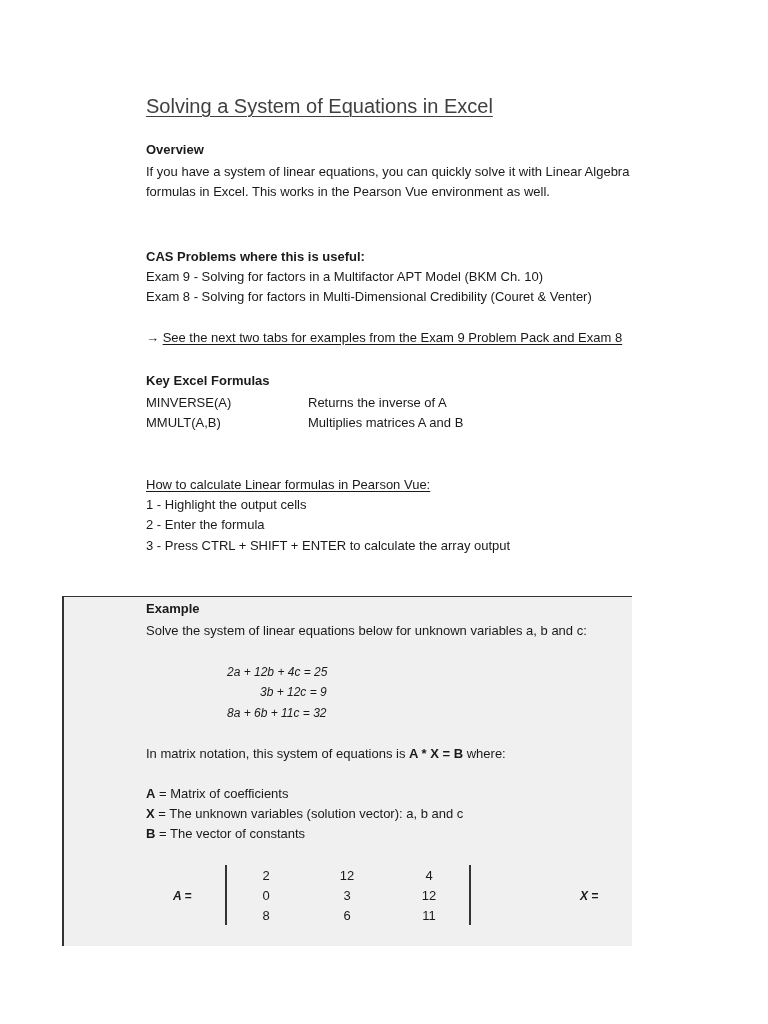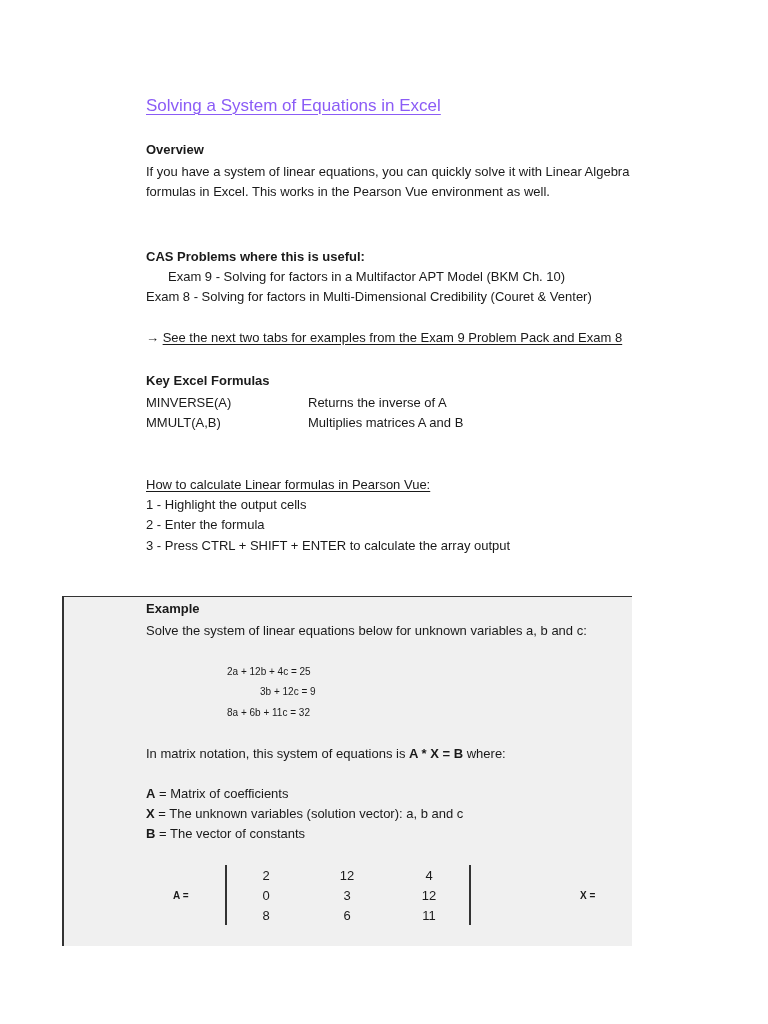--- a/index.html
+++ b/index.html
@@ -24,26 +24,26 @@
     }
     .t {
       position: absolute;
       left: 146px;
       white-space: nowrap;
       font-size: 13px;
       line-height: 16px;
     }
     .title {
       top: 95px;
-      font-size: 17px;
+      font-size: 20px;
       line-height: 22px;
       text-decoration: underline;
       text-underline-offset: 3px;
       text-decoration-thickness: 1px;
-      color: #8b5cf6;
+      color: #404040;
     }
     .heading {
       font-weight: bold;
       font-size: 13px;
       line-height: 18px;
     }
     .link {
       text-decoration: underline;
       text-underline-offset: 2px;
     }
@@ -59,22 +59,23 @@
       width: 570px;
       height: 350px;
       background: #f0f0f0;
       border-left: 2px solid #333;
       border-top: 1.5px solid #333;
       box-sizing: border-box;
     }
     .eq {
       position: absolute;
       white-space: nowrap;
-      font-size: 10px;
+      font-size: 12px;
       line-height: 16px;
+      font-style: italic;
     }
     .bold { font-weight: bold; }
     .matrix-bar {
       position: absolute;
       width: 1.5px;
       background: #333;
     }
     .cell {
       position: absolute;
       width: 30px;
@@ -88,21 +89,21 @@
 
 <div class="sheet">
 
   <div class="t title">Solving a System of Equations in Excel</div>
 
   <div class="t heading" style="top:141px;">Overview</div>
   <div class="t" style="top:184px;">formulas in Excel. This works in the Pearson Vue environment as well.</div>
   <div class="t" style="top:164px;">If you have a system of linear equations, you can quickly solve it with Linear Algebra</div>
 
   <div class="t heading" style="top:248px;">CAS Problems where this is useful:</div>
-  <div class="t" style="top:269px;margin-left:22px;">Exam 9 - Solving for factors in a Multifactor APT Model (BKM Ch. 10)</div>
+  <div class="t" style="top:269px;">Exam 9 - Solving for factors in a Multifactor APT Model (BKM Ch. 10)</div>
   <div class="t" style="top:289px;">Exam 8 - Solving for factors in Multi-Dimensional Credibility (Couret &amp; Venter)</div>
   <div class="t" style="top:330px;">
     <span>→</span>
     <span class="link">See the next two tabs for examples from the Exam 9 Problem Pack and Exam 8</span>
   </div>
 
   <div class="t heading" style="top:372px;">Key Excel Formulas</div>
   <div class="t" style="top:395px;">MINVERSE(A)</div>
   <div class="t col2" style="top:395px;">Returns the inverse of A</div>
   <div class="t" style="top:415px;">MMULT(A,B)</div>

